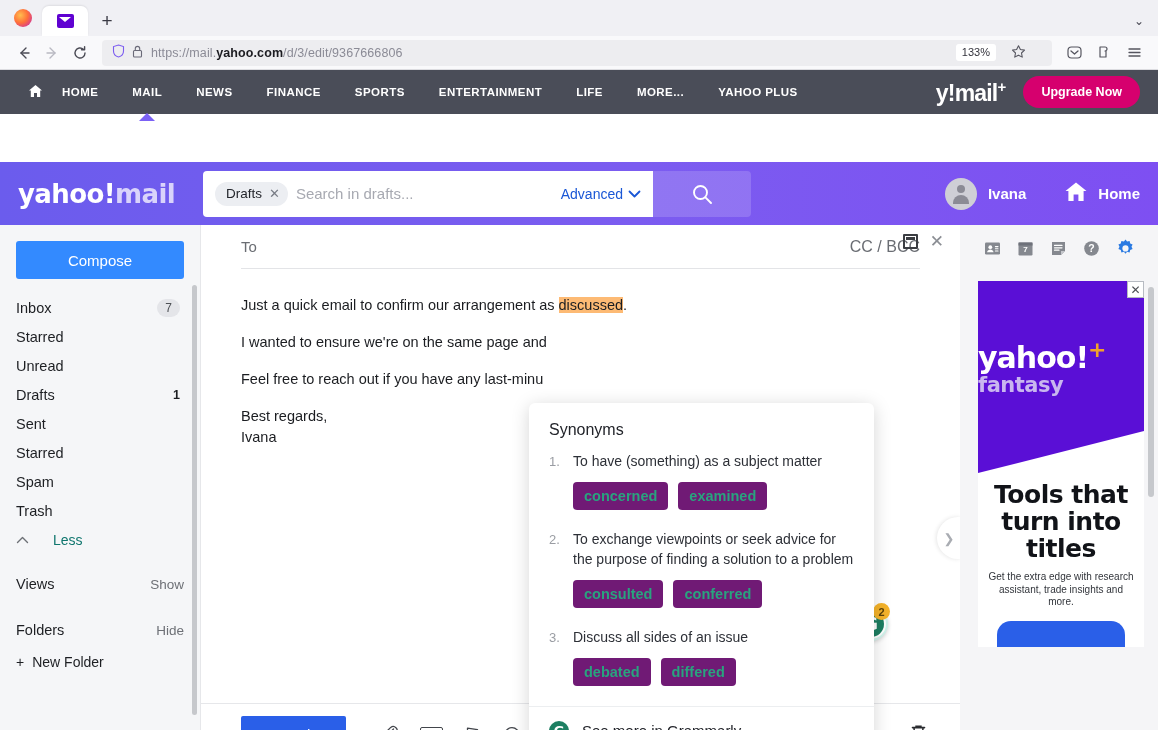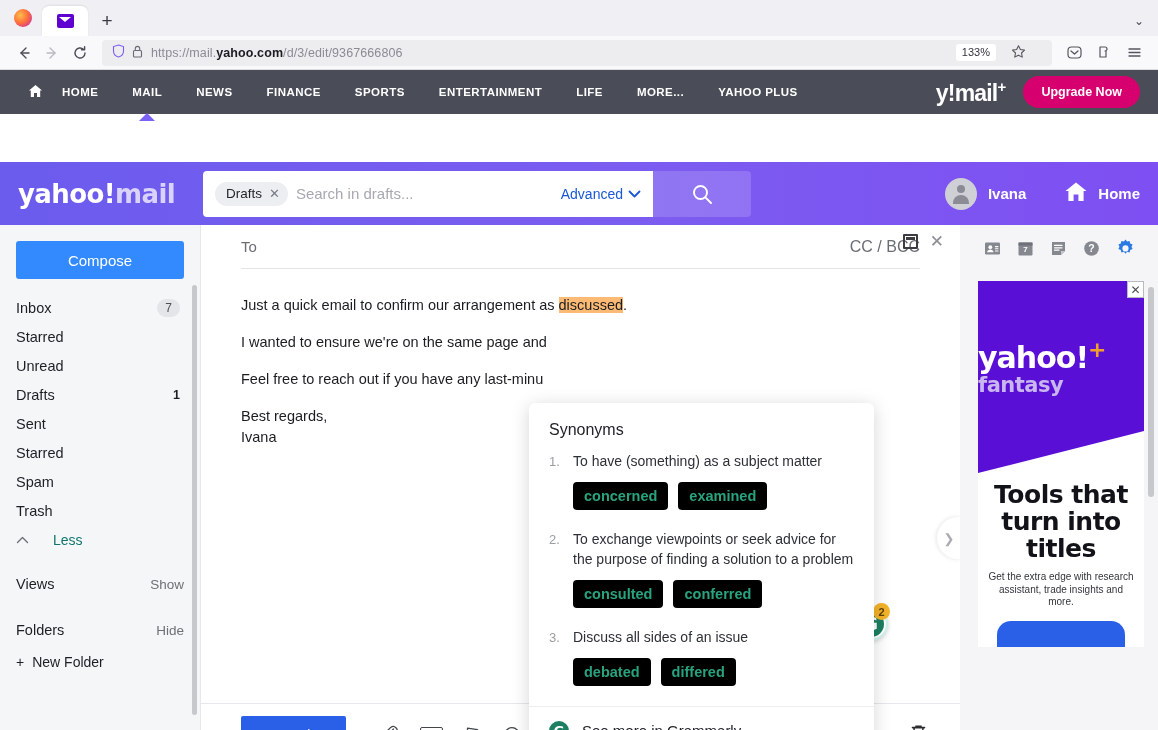--- a/index.html
+++ b/index.html
@@ -259,21 +259,21 @@
     position: absolute; left: 328px; top: 178px; width: 345px;
     background: #fff; border-radius: 6px; box-shadow: 0 3px 18px rgba(0,0,0,.17);
     padding: 18px 20px 0 20px; z-index: 40;
   }
   .syn-title { font-size: 16px; color: #22242a; margin-bottom: 13px; }
   .syn-item { display: flex; margin-bottom: 2px; }
   .syn-num { width: 24px; color: #9a9da3; font-size: 13px; padding-top: 2px; flex: none; }
   .syn-def { font-size: 14px; color: #2d3037; line-height: 1.42; }
   .syn-words { display: flex; gap: 10px; margin: 10px 0 20px 24px; }
   .syn-word {
-    background: #000000; color: #29a37e; font-size: 14.5px; font-weight: 700;
+    background: #701a75; color: #29a37e; font-size: 14.5px; font-weight: 700;
     border-radius: 4px; padding: 6px 11px; cursor: pointer;
   }
   .syn-more {
     border-top: 1px solid #eceef0; margin: 0 -20px; padding: 14px 20px;
     display: flex; align-items: center; gap: 13px; cursor: pointer;
   }
   .syn-more-g {
     width: 20px; height: 20px; border-radius: 50%; background: #1d7f62; color: #fff;
     font-size: 13px; font-weight: 700; display: flex; align-items: center;
     justify-content: center; font-family: "DejaVu Sans", sans-serif; flex: none;

